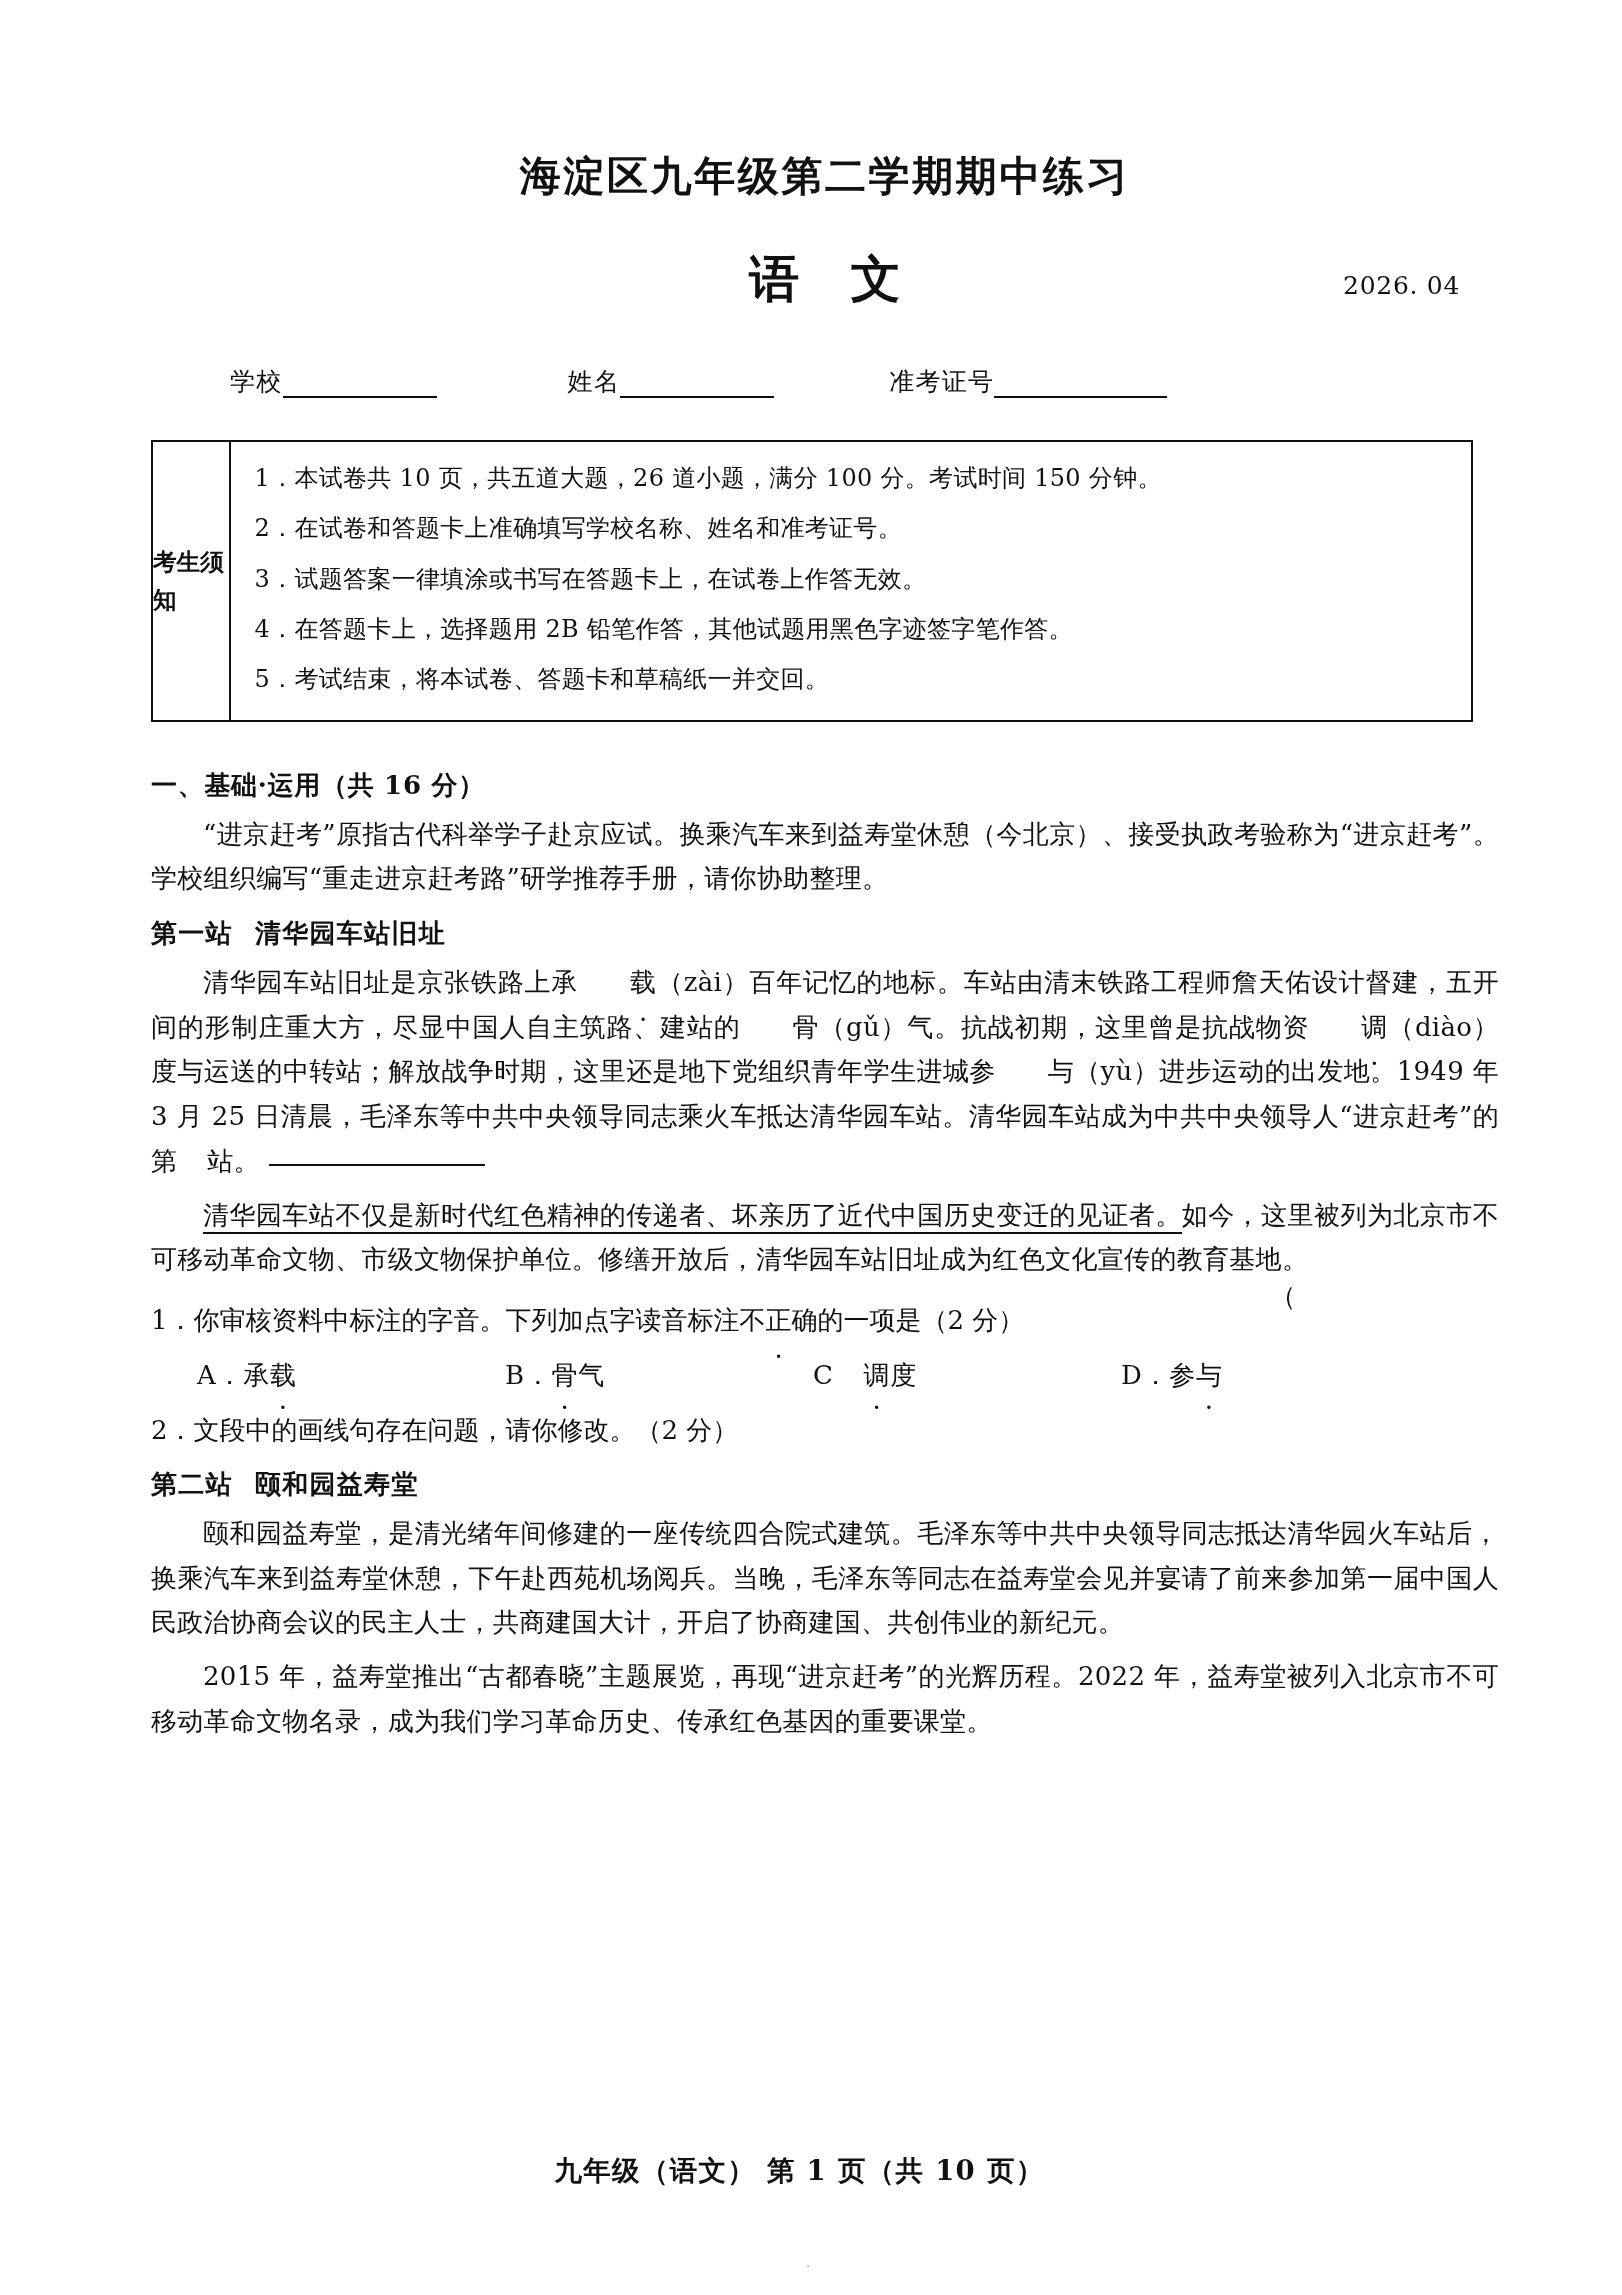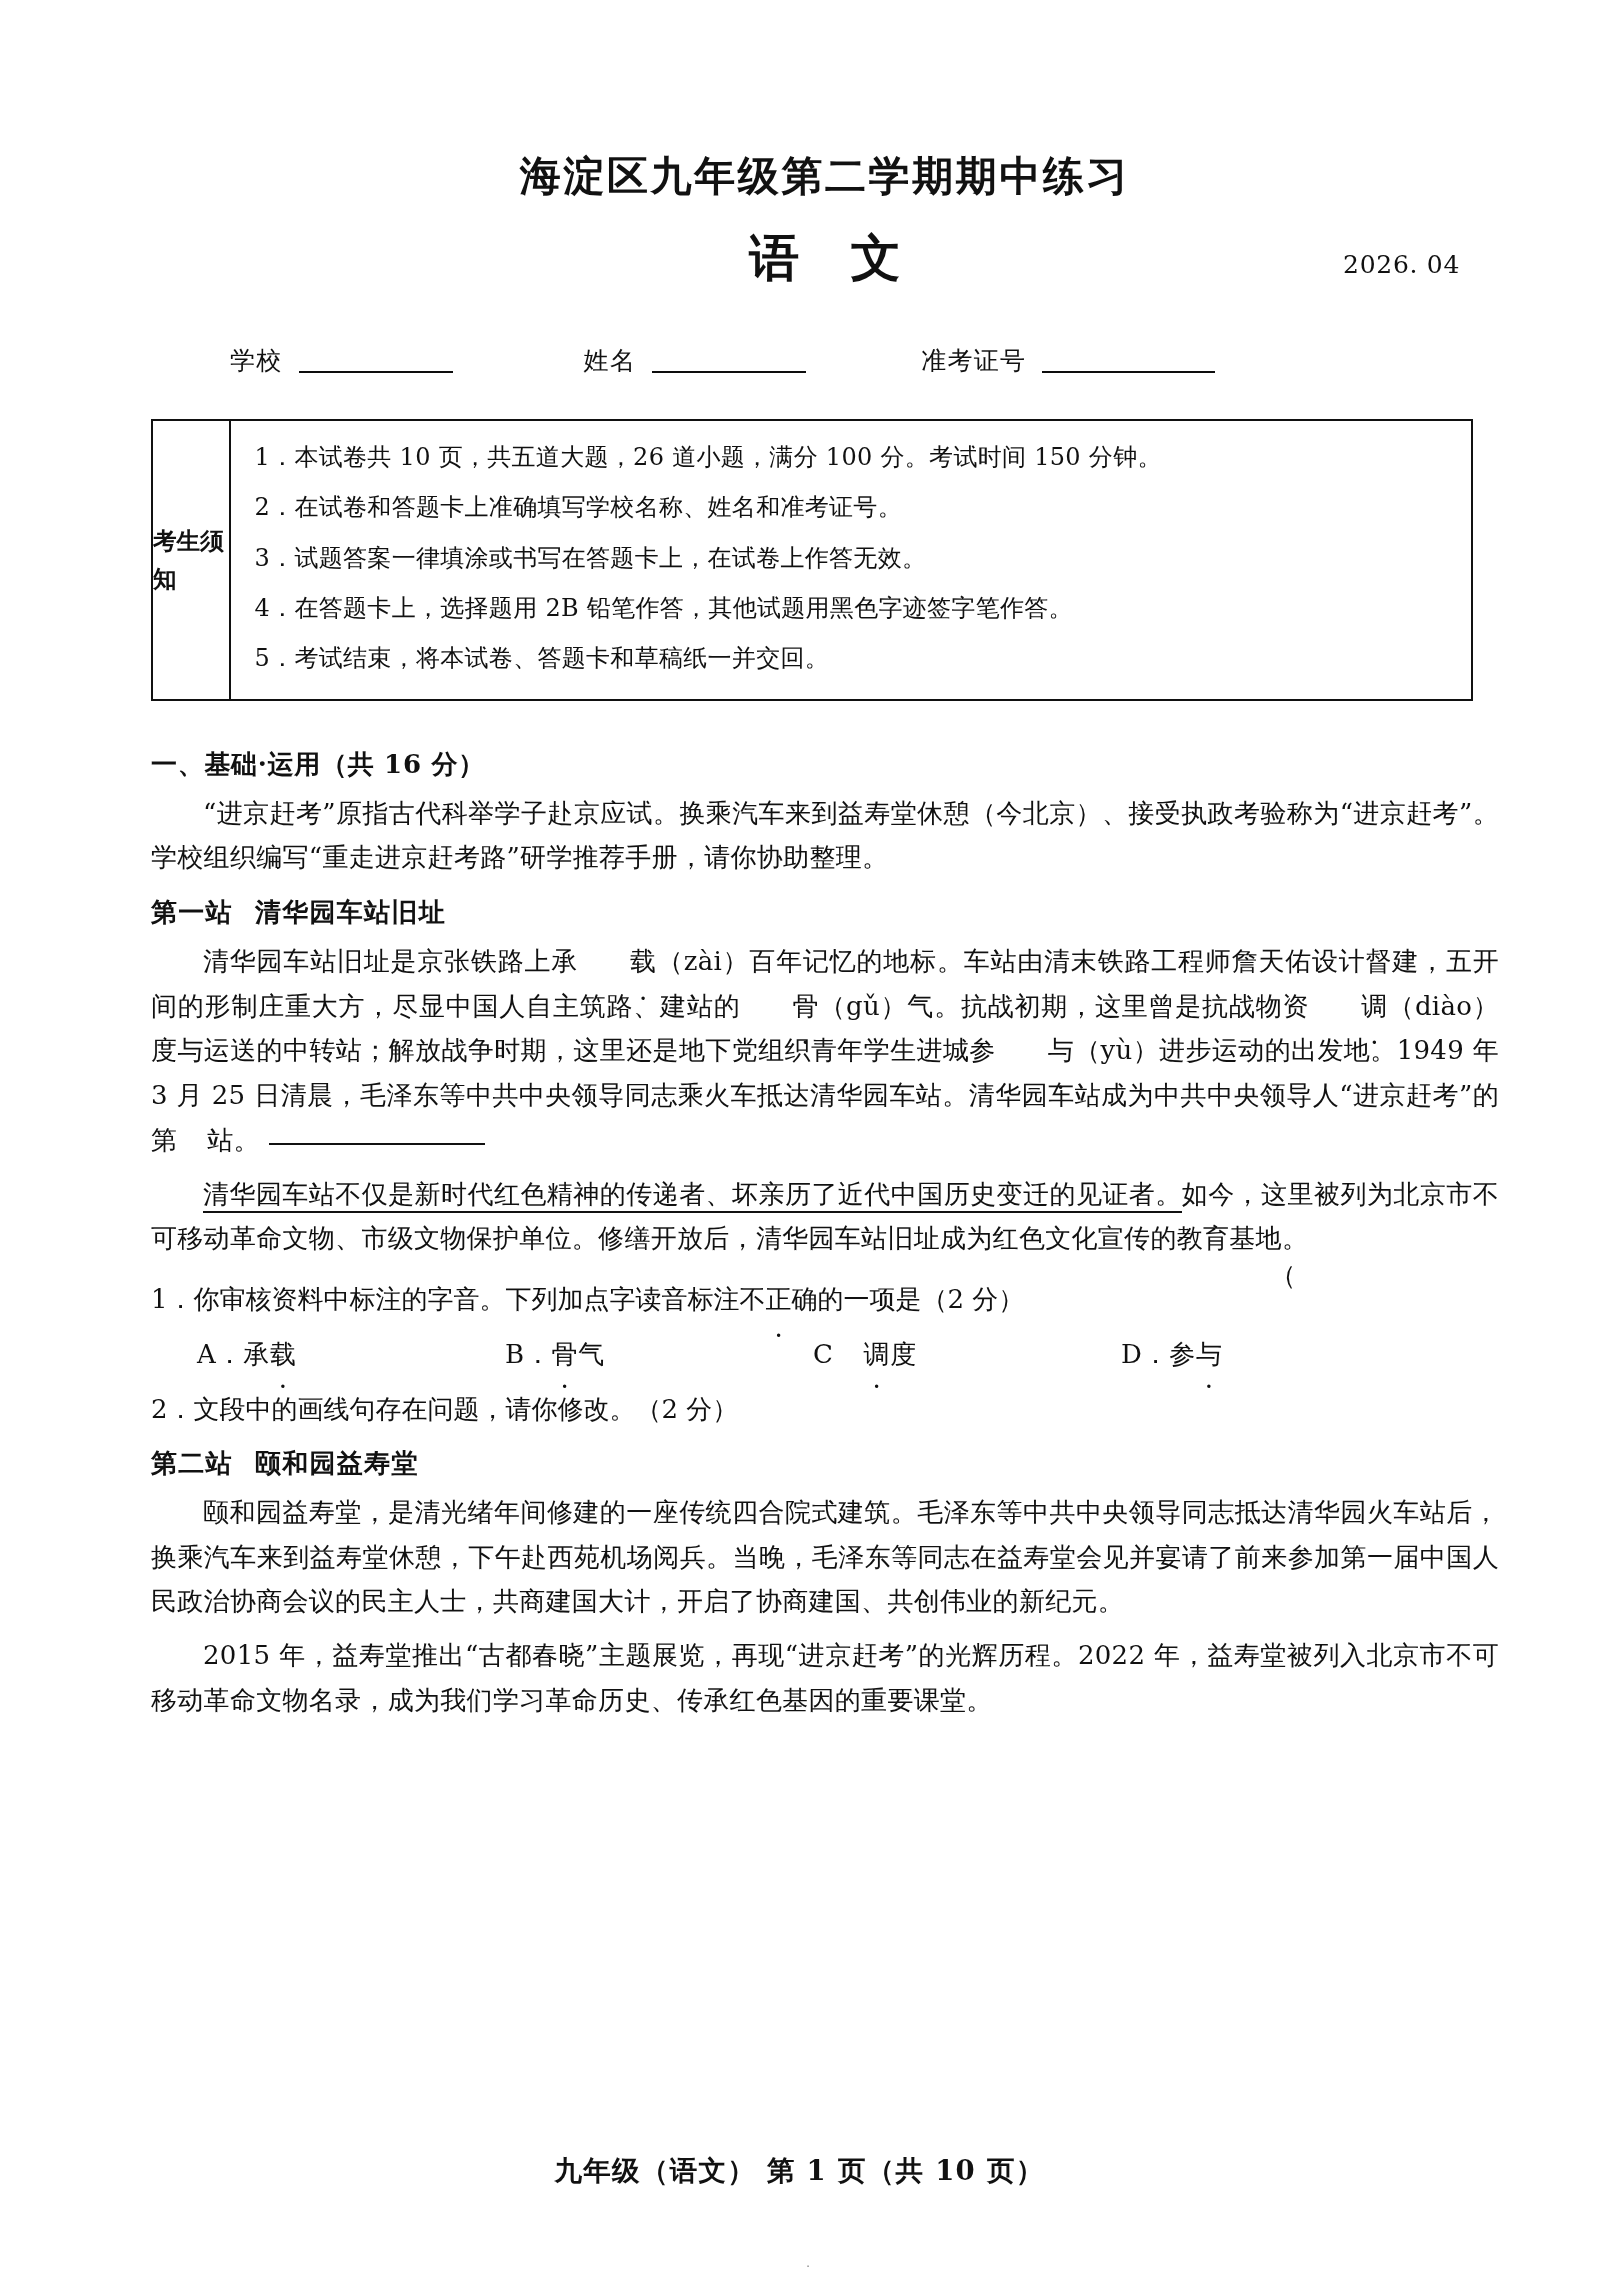--- a/index.html
+++ b/index.html
@@ -33,21 +33,21 @@
   .doc-title {
     text-align: center;
     font-size: 41px;
     font-weight: bold;
     letter-spacing: 2.6px;
     margin-top: 149px;
     font-family: "DejaVu Serif", "Liberation Serif", serif;
   }
   .subject-row {
     position: relative;
-    margin-top: 21px;
+    margin-top: 42px;
     height: 72px;
   }
   .subject {
     text-align: center;
     font-size: 50px;
     font-weight: bold;
     letter-spacing: 17px;
     font-family: "DejaVu Serif", "Liberation Serif", serif;
     padding-left: 17px;
   }
@@ -63,23 +63,22 @@
   
   .info-row {
     display: flex;
     margin-top: 47px;
     padding: 0 72px 0 79px;
     font-size: 25px;
     font-family: "DejaVu Serif", "Liberation Serif", serif;
   }
   .info-field {
     display: flex;
-    align-items: center;
+    align-items: flex-end;
     white-space: nowrap;
-    gap: 16px;
   }
   .info-field .lbl { letter-spacing: 1.3px; }
   .info-blank {
     display: inline-block;
     border-bottom: 2px solid #0d0d0d;
     height: 22px;
   }
   .fld-school { flex: 0 0 auto; }
   .fld-school .info-blank { width: 154px; }
   .fld-name { flex: 0 0 auto; margin-left: 131px; }

